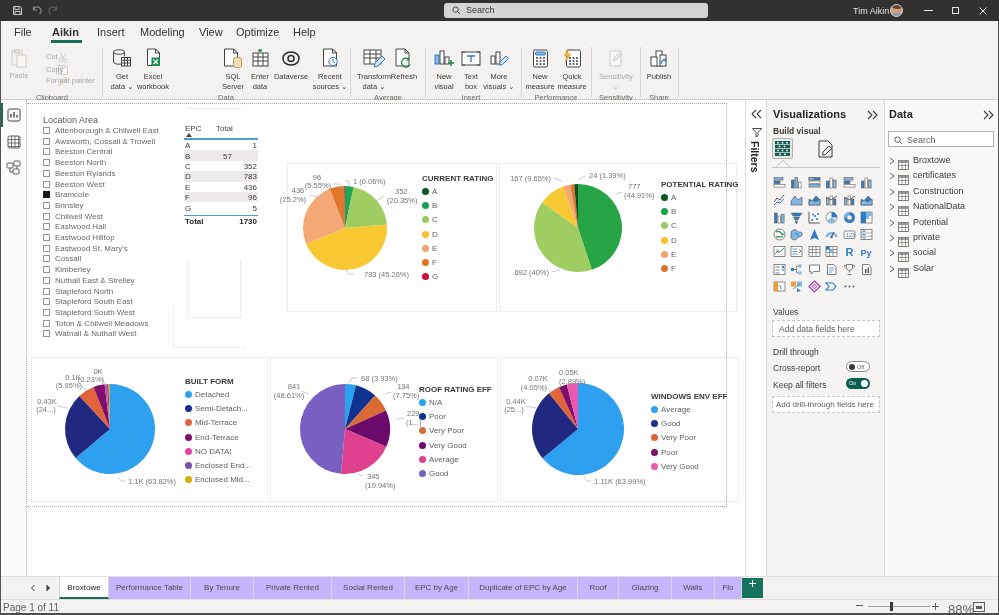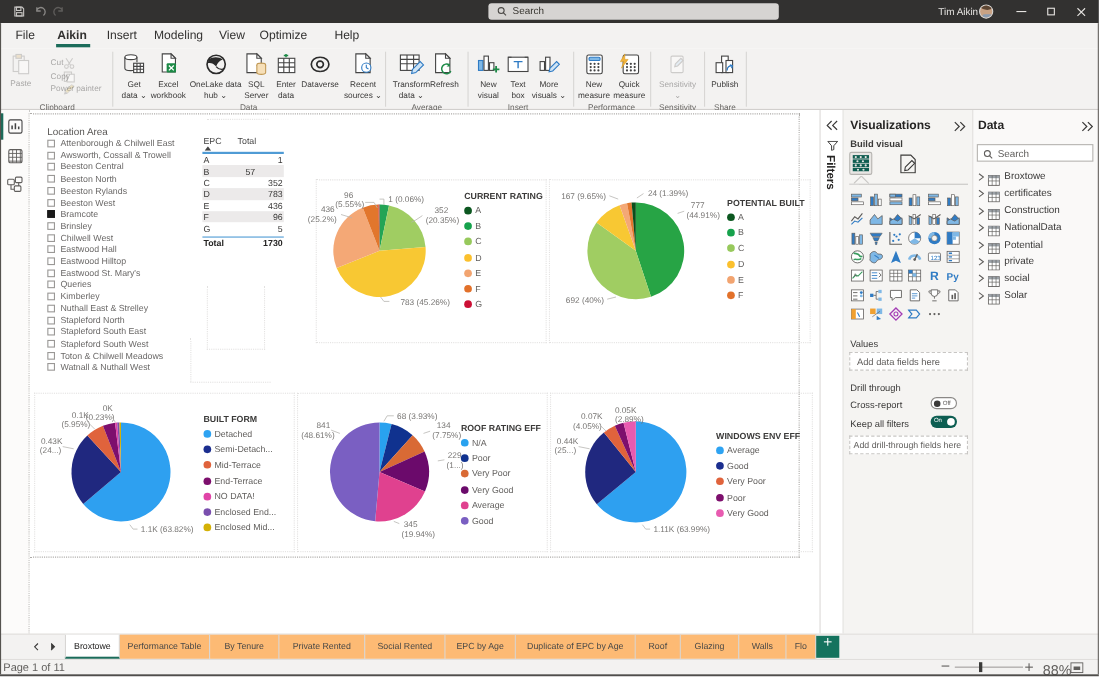--- a/index.html
+++ b/index.html
@@ -14,21 +14,21 @@
 .rbtn svg{display:block;margin:0 auto 2px}
 .dis{opacity:.42}
 .sidebar{top:100px;left:0;width:27px;height:476px;background:#fcfbfa;border-right:1px dotted #b5b3b0}
 .canvas{top:100px;left:27px;width:719px;height:476px;background:#fff}
 .fstrip{top:100px;left:745px;width:22px;height:476px;background:#fff;border-left:1px solid #dcdad8;border-right:1px solid #dcdad8}
 .vispanel{top:100px;left:767px;width:118px;height:476px;background:#f5f4f2;border-right:1px solid #dcdad8}
 .datapanel{top:100px;left:885px;width:114px;height:476px;background:#faf9f8}
 .tabbar{top:576px;left:0;width:999px;height:23px;background:#f3f2f1;border-top:1px solid #e0dedc}
 .statusbar{top:599px;left:0;width:999px;height:14px;background:#f3f2f1;border-top:1px solid #e0dedc}
 .botedge{top:613px;left:0;width:999px;height:2px;background:#4f4d4b}
-.tab{position:absolute;top:0;height:22px;font-size:8px;color:#4a4947;text-align:center;line-height:22px;border-right:1px solid #d8d6d4;background:#fdba74;white-space:nowrap;overflow:hidden}
+.tab{position:absolute;top:0;height:22px;font-size:8px;color:#4a4947;text-align:center;line-height:22px;border-right:1px solid #d8d6d4;background:#c4b5fd;white-space:nowrap;overflow:hidden}
 .slicertxt{position:absolute;font-size:8px;color:#6a6867;white-space:nowrap}
 .cb{position:absolute;width:7px;height:7px;border:1px solid #9a9896;background:#fff}
 .ltitle{font-weight:bold;font-size:8px;color:#3b3a39;position:absolute;white-space:nowrap}
 .litem{position:absolute;font-size:8px;color:#605e5c;white-space:nowrap}
 .dot{display:inline-block;width:7px;height:7px;border-radius:50%;margin-right:3px;vertical-align:-1px}
 </style></head><body>
 <div class="abs tb">
 <svg class="abs" style="left:12px;top:5px" width="11" height="11" viewBox="0 0 11 11">
       <path d="M1.5 1.5h6.5l1.5 1.5v6.5h-8z" fill="none" stroke="#c8c6c4" stroke-width="1"></path>
       <rect x="3" y="1.5" width="4" height="3" fill="none" stroke="#c8c6c4" stroke-width="1"></rect>
@@ -58,21 +58,21 @@
       <path d="M0.5 0.5 7.5 7.5 M7.5 0.5 0.5 7.5" stroke="#e6e4e1" stroke-width="1"></path>
     </svg>
 </div>
 <div class="abs menubar">
     <span style="left:14px;">File</span>
     <span style="left:52px;font-weight:bold;">Aikin</span>
     <span style="left:97px;">Insert</span>
     <span style="left:140px;">Modeling</span>
     <span style="left:199px;">View</span>
     <span style="left:236px;">Optimize</span>
-    <span style="left:304px;">Help</span>
+    <span style="left:293px;">Help</span>
     <div class="abs" style="left:51px;top:19px;width:31px;height:3px;background:#1b6c5a"></div>
   </div>
 <div class="abs ribbon">
     <div class="rsep" style="left:102px"></div>
     <div class="rsep" style="left:350px"></div>
     <div class="rsep" style="left:425px"></div>
     <div class="rsep" style="left:521px"></div>
     <div class="rsep" style="left:591px"></div>
     <div class="rsep" style="left:640px"></div>
     <div class="rsep" style="left:678px"></div>
@@ -102,39 +102,34 @@
         <rect x="4" y="3.5" width="6.5" height="7" fill="#fff" stroke="#9a9896"></rect>
       </svg>
     </div>
     <div class="rbtn dis" style="left:46px;top:21px;width:40px;text-align:left">Copy</div>
     <div class="rbtn dis" style="left:33px;top:31px;width:60px;text-align:left">
       <svg width="12" height="12" viewBox="0 0 12 12">
         <path d="M2 8l6-6 2.5 1.5-6 6z" fill="#e8d08a" stroke="#9a9896" stroke-width=".7"></path>
         <path d="M2 8l-1 3 3.5-.7z" fill="#9a9896"></path>
       </svg>
     </div>
-    <div class="rbtn dis" style="left:46px;top:32px;width:60px;text-align:left">Power painter</div>
+    <div class="rbtn dis" style="left:46px;top:32px;width:60px;text-align:left">Format painter</div>
     <div class="rbtn" style="left:102px;top:4px;width:40px"><svg width="22" height="22" viewBox="0 0 22 22">
         <ellipse cx="8" cy="4" rx="5.5" ry="2.2" fill="#fff" stroke="#444"></ellipse>
         <path d="M2.5 4v10c0 1.2 2.5 2.2 5.5 2.2 1 0 2-.1 2.8-.3" fill="none" stroke="#444"></path>
         <path d="M13.5 4v4.5" fill="none" stroke="#444"></path>
         <rect x="10.5" y="9.5" width="9" height="8.5" fill="#fff" stroke="#444"></rect>
         <path d="M10.5 12.3h9M10.5 15h9M13.5 9.5v8.5M16.5 9.5v8.5" stroke="#444"></path>
       </svg>Get<br>data ⌄</div>
     <div class="rbtn" style="left:131px;top:4px;width:44px"><svg width="20" height="22" viewBox="0 0 20 22">
         <path d="M4.5 1h8l4 4v12.5h-12z" fill="#fff" stroke="#444"></path>
         <path d="M12.5 1l4 4h-4z" fill="#fff" stroke="#444"></path>
         <rect x="8.5" y="9.5" width="8.5" height="8.5" rx="1" fill="#1d8a47"></rect>
         <path d="M10.5 11.5l4.5 4.5M15 11.5l-4.5 4.5" stroke="#fff" stroke-width="1.2"></path>
       </svg>Excel<br>workbook</div>
-    <div class="rbtn" style="left:167px;top:4px;width:58px"><svg width="23" height="22" viewBox="0 0 23 22">
-        <circle cx="11.5" cy="10.5" r="8.3" fill="none" stroke="#2b2b2b" stroke-width="1.5"></circle>
-        <path d="M4.6 6.2C8 3.4 14 3.2 17.5 6.2c-2.8 1-4.8 3.2-6 6.3-2.4-2.6-4.6-3.6-7.6-3z" fill="#2b2b2b"></path>
-        <path d="M11.5 12.5c1.8 2.2 4.3 3 7.2 2.2" fill="none" stroke="#2b2b2b" stroke-width="1.2"></path>
-      </svg>OneLake data<br>hub ⌄</div>
     <div class="rbtn" style="left:216px;top:4px;width:34px"><svg width="22" height="22" viewBox="0 0 22 22">
         <path d="M2.5 1h9l4 4v13h-13z" fill="#fff" stroke="#444"></path>
         <path d="M11.5 1l4 4h-4z" fill="#fff" stroke="#444"></path>
         <ellipse cx="15.5" cy="11" rx="4" ry="1.6" fill="#f6dfb8" stroke="#c29a56"></ellipse>
         <path d="M11.5 11v7c0 .9 1.8 1.6 4 1.6s4-.7 4-1.6v-7" fill="#f6dfb8" stroke="#c29a56"></path>
       </svg>SQL<br>Server</div>
     <div class="rbtn" style="left:245px;top:4px;width:30px"><svg width="21" height="22" viewBox="0 0 21 22">
         <path d="M8 2.5h4M10 1v3" stroke="#1d8a47" stroke-width="1.4"></path>
         <rect x="3" y="5" width="15" height="13" fill="#fff" stroke="#444"></rect>
         <path d="M3 9h15M3 13h15M8 5v13M13 5v13" stroke="#444"></path>
@@ -269,21 +264,21 @@
     <div class="slicertxt" style="left:28px;top:100.9px">Brinsley</div>
     <div class="cb" style="left:16px;top:112.6px;"></div>
     <div class="slicertxt" style="left:28px;top:111.6px">Chilwell West</div>
     <div class="cb" style="left:16px;top:123.3px;"></div>
     <div class="slicertxt" style="left:28px;top:122.3px">Eastwood Hall</div>
     <div class="cb" style="left:16px;top:134.0px;"></div>
     <div class="slicertxt" style="left:28px;top:133.0px">Eastwood Hilltop</div>
     <div class="cb" style="left:16px;top:144.7px;"></div>
     <div class="slicertxt" style="left:28px;top:143.7px">Eastwood St. Mary's</div>
     <div class="cb" style="left:16px;top:155.4px;"></div>
-    <div class="slicertxt" style="left:28px;top:154.4px">Queries</div>
+    <div class="slicertxt" style="left:28px;top:154.4px">Cossall</div>
     <div class="cb" style="left:16px;top:166.1px;"></div>
     <div class="slicertxt" style="left:28px;top:165.1px">Kimberley</div>
     <div class="cb" style="left:16px;top:176.8px;"></div>
     <div class="slicertxt" style="left:28px;top:175.8px">Nuthall East &amp; Strelley</div>
     <div class="cb" style="left:16px;top:187.5px;"></div>
     <div class="slicertxt" style="left:28px;top:186.5px">Stapleford North</div>
     <div class="cb" style="left:16px;top:198.2px;"></div>
     <div class="slicertxt" style="left:28px;top:197.2px">Stapleford South East</div>
     <div class="cb" style="left:16px;top:208.9px;"></div>
     <div class="slicertxt" style="left:28px;top:207.9px">Stapleford South West</div>
@@ -430,21 +425,21 @@
     </g>
   </svg>
 <div class="abs ltitle" style="left:422px;top:174px">CURRENT RATING</div>
 <div class="abs litem" style="left:422px;top:187px"><span class="dot" style="background:#0c5720"></span>A</div>
 <div class="abs litem" style="left:422px;top:201.2px"><span class="dot" style="background:#16a24c"></span>B</div>
 <div class="abs litem" style="left:422px;top:215.4px"><span class="dot" style="background:#97c95c"></span>C</div>
 <div class="abs litem" style="left:422px;top:229.6px"><span class="dot" style="background:#fbc02d"></span>D</div>
 <div class="abs litem" style="left:422px;top:243.79999999999998px"><span class="dot" style="background:#f2a470"></span>E</div>
 <div class="abs litem" style="left:422px;top:258.0px"><span class="dot" style="background:#e2712a"></span>F</div>
 <div class="abs litem" style="left:422px;top:272.19999999999993px"><span class="dot" style="background:#cc0f35"></span>G</div>
-<div class="abs ltitle" style="left:661px;top:180px">POTENTIAL BUILT</div>
+<div class="abs ltitle" style="left:661px;top:180px">POTENTIAL RATING</div>
 <div class="abs litem" style="left:661px;top:193px"><span class="dot" style="background:#0c5720"></span>A</div>
 <div class="abs litem" style="left:661px;top:207.2px"><span class="dot" style="background:#16a24c"></span>B</div>
 <div class="abs litem" style="left:661px;top:221.4px"><span class="dot" style="background:#97c95c"></span>C</div>
 <div class="abs litem" style="left:661px;top:235.6px"><span class="dot" style="background:#fbc02d"></span>D</div>
 <div class="abs litem" style="left:661px;top:249.79999999999998px"><span class="dot" style="background:#f2a470"></span>E</div>
 <div class="abs litem" style="left:661px;top:264.0px"><span class="dot" style="background:#e2712a"></span>F</div>
 <div class="abs ltitle" style="left:185px;top:377px">BUILT FORM</div>
 <div class="abs litem" style="left:185px;top:390px"><span class="dot" style="background:#2ea3f2"></span>Detached</div>
 <div class="abs litem" style="left:185px;top:404.2px"><span class="dot" style="background:#1b2e8f"></span>Semi-Detach...</div>
 <div class="abs litem" style="left:185px;top:418.4px"><span class="dot" style="background:#e0633c"></span>Mid-Terrace</div>

